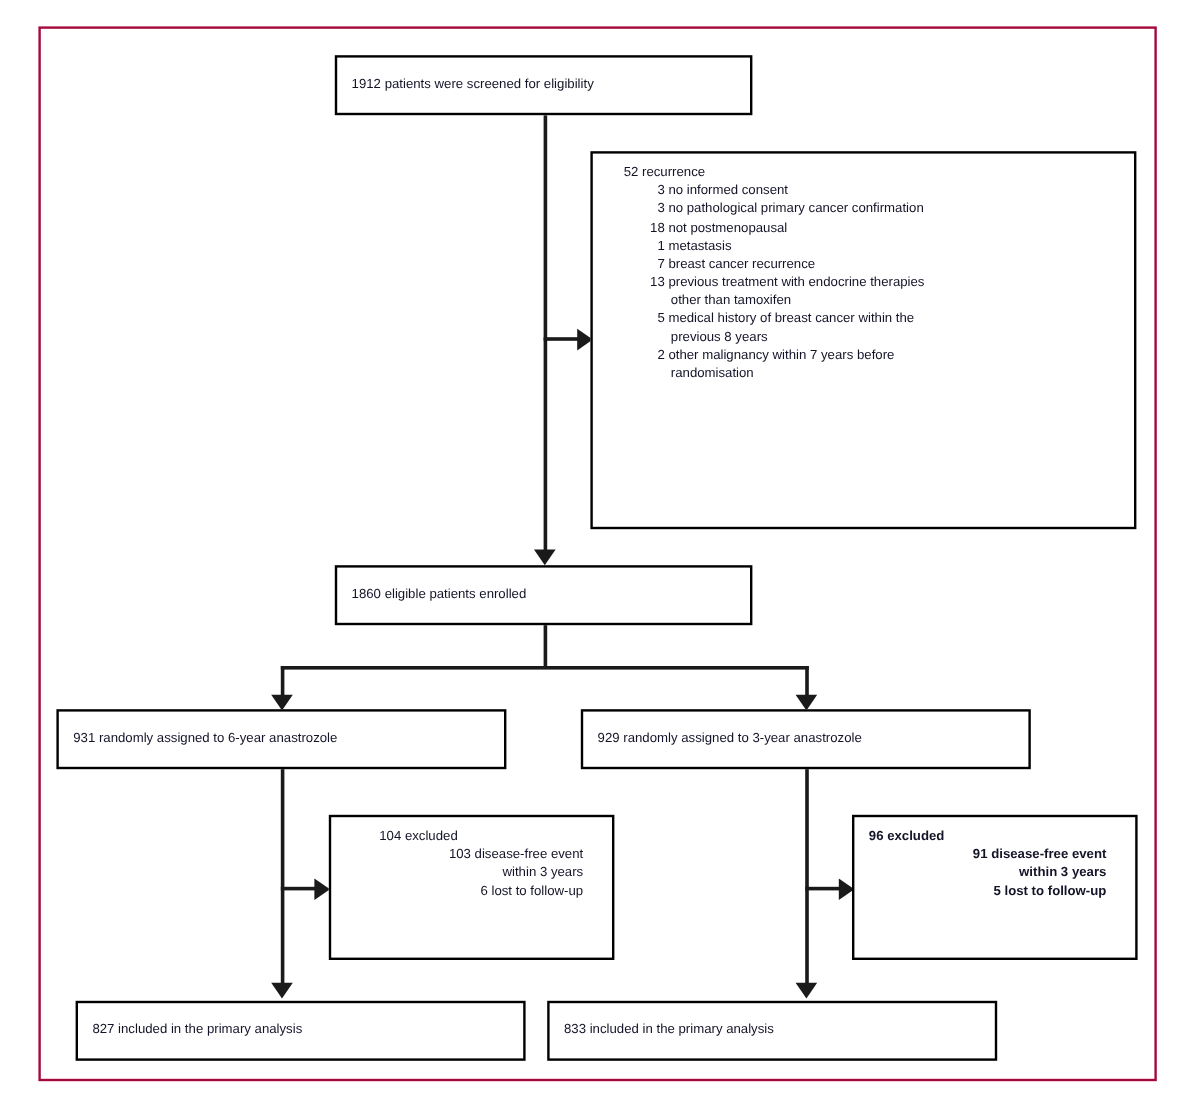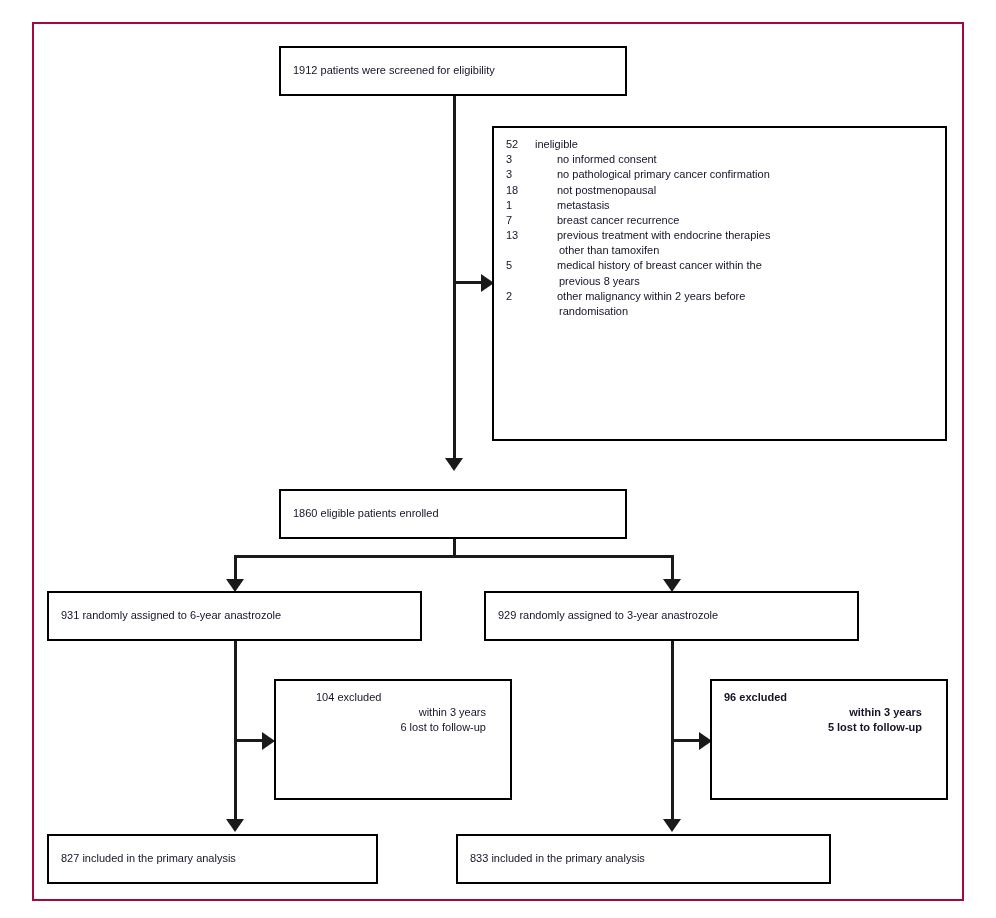--- a/index.html
+++ b/index.html
@@ -77,20 +77,21 @@
   
   .itemlist {
     display: block;
   }
   .item-row {
     display: flex;
     align-items: flex-start;
   }
   .item-row .num {
     flex: 0 0 auto;
+    text-align: right;
     padding-right: 3px;
   }
   .item-row .txt {
     flex: 1 1 auto;
   }
   .lead-row .num {
     width: 26px;
   }
   .sub-row .num {
     width: 48px;
@@ -138,21 +139,21 @@
   <div class="arrow-right" style="left:699px; top:732px;"></div>
 
   <div class="node center-v" style="left:279px; top:46px; width:348px; height:50px;">
     <div class="pad">1912 patients were screened for eligibility</div>
   </div>
 
   <div class="node" style="left:492px; top:126px; width:455px; height:315px;">
     <div class="pad">
       <div class="item-row lead-row">
         <span class="num">52</span>
-        <span class="txt">ineligible</span>
+        <span class="txt">recurrence</span>
       </div>
       <div class="itemlist">
 
         <div class="item-row sub-row">
           <span class="num">3</span>
           <span class="txt">no informed consent</span>
         </div>
 
         <div class="item-row sub-row">
           <span class="num">3</span>
@@ -181,57 +182,59 @@
         <div class="cont">other than tamoxifen</div>
 
         <div class="item-row sub-row">
           <span class="num">5</span>
           <span class="txt">medical history of breast cancer within the</span>
         </div>
         <div class="cont">previous 8 years</div>
 
         <div class="item-row sub-row">
           <span class="num">2</span>
-          <span class="txt">other malignancy within 2 years before</span>
+          <span class="txt">other malignancy within 7 years before</span>
         </div>
         <div class="cont">randomisation</div>
 
       </div>
     </div>
   </div>
 
-  <div class="node center-v" style="left:279px; top:471px; width:348px; height:50px;margin-top:18px;">
+  <div class="node center-v" style="left:279px; top:471px; width:348px; height:50px;">
     <div class="pad">1860 eligible patients enrolled</div>
   </div>
 
   <div class="node center-v" style="left:47px; top:591px; width:375px; height:50px;">
     <div class="pad">931 randomly assigned to 6-year anastrozole</div>
   </div>
 
   <div class="node center-v" style="left:484px; top:591px; width:375px; height:50px;">
     <div class="pad">929 randomly assigned to 3-year anastrozole</div>
   </div>
 
   <div class="node" style="left:274px; top:679px; width:238px; height:121px;padding-left:28px;">
     <div class="pad">
       <div class="excl-head">104 excluded</div>
+      <div class="excl-sub">103 disease-free event</div>
       <div class="excl-sub">within 3 years</div>
       <div class="excl-sub">6 lost to follow-up</div>
     </div>
   </div>
 
   <div class="node" style="left:710px; top:679px; width:238px; height:121px;font-weight:bold;">
     <div class="pad">
       <div class="excl-head">96 excluded</div>
+      <div class="excl-sub">91 disease-free event</div>
       <div class="excl-sub">within 3 years</div>
       <div class="excl-sub">5 lost to follow-up</div>
     </div>
   </div>
 
-  <div class="node center-v" style="left:47px; top:834px; width:331px; height:50px;">
+  <div class="node center-v" style="left:63px; top:834px; width:375px; height:50px;">
     <div class="pad">827 included in the primary analysis</div>
   </div>
 
   <div class="node center-v" style="left:456px; top:834px; width:375px; height:50px;">
     <div class="pad">833 included in the primary analysis</div>
   </div>
 
 </div>
 
 </body></html>

